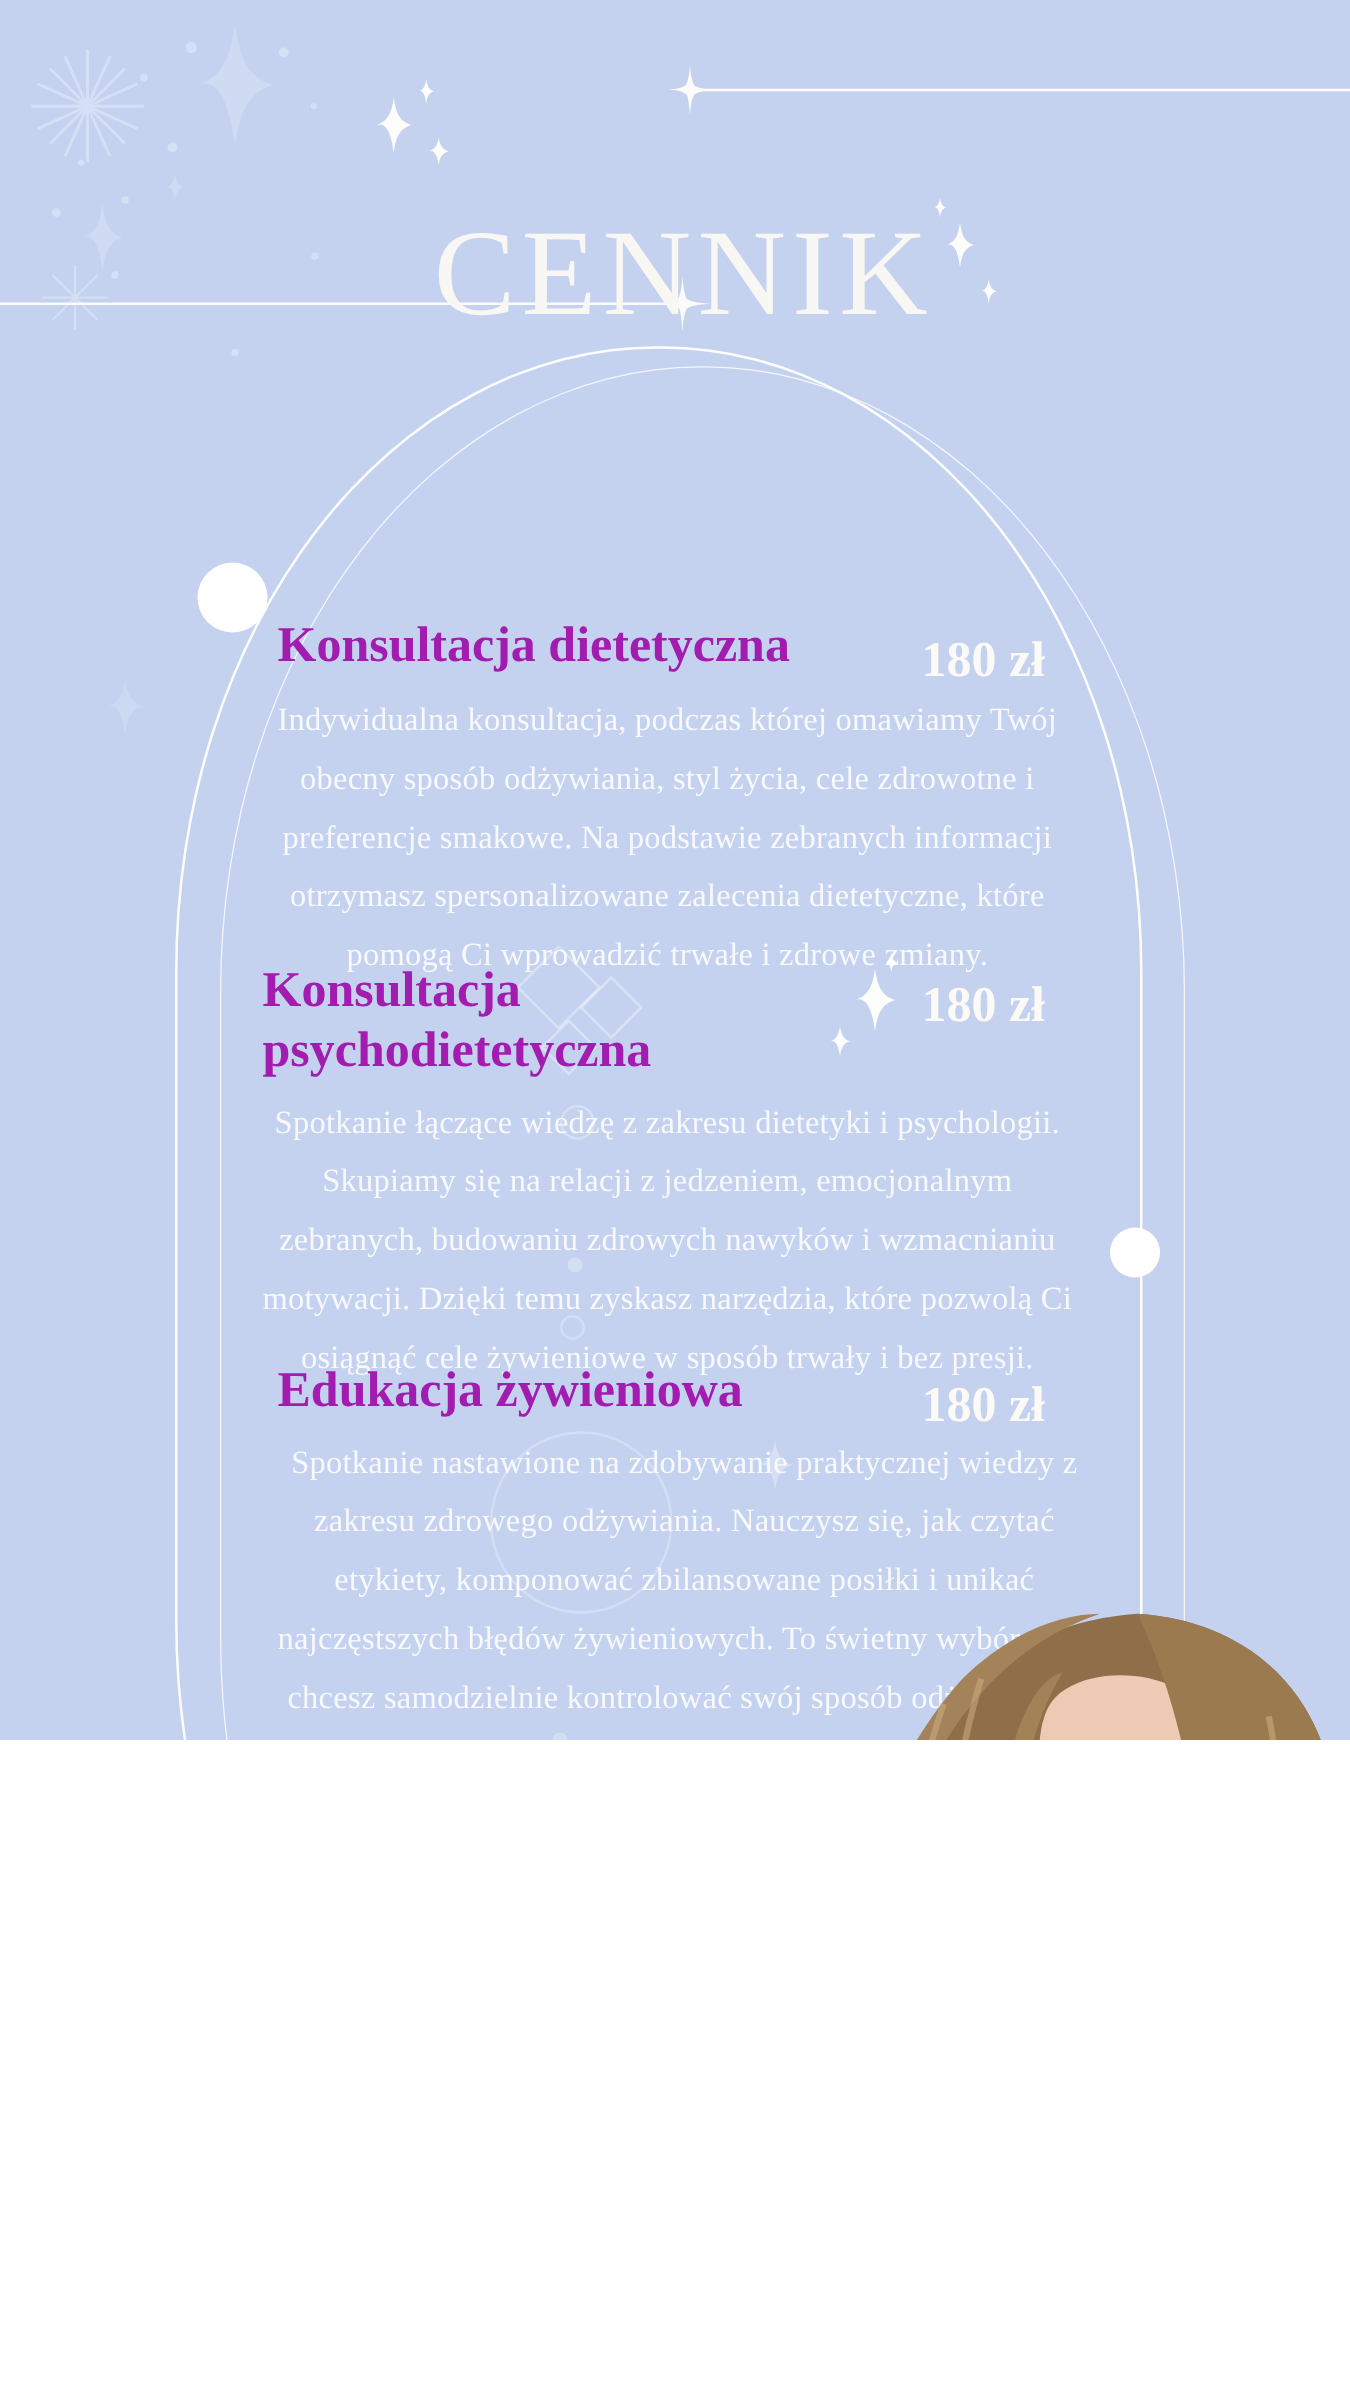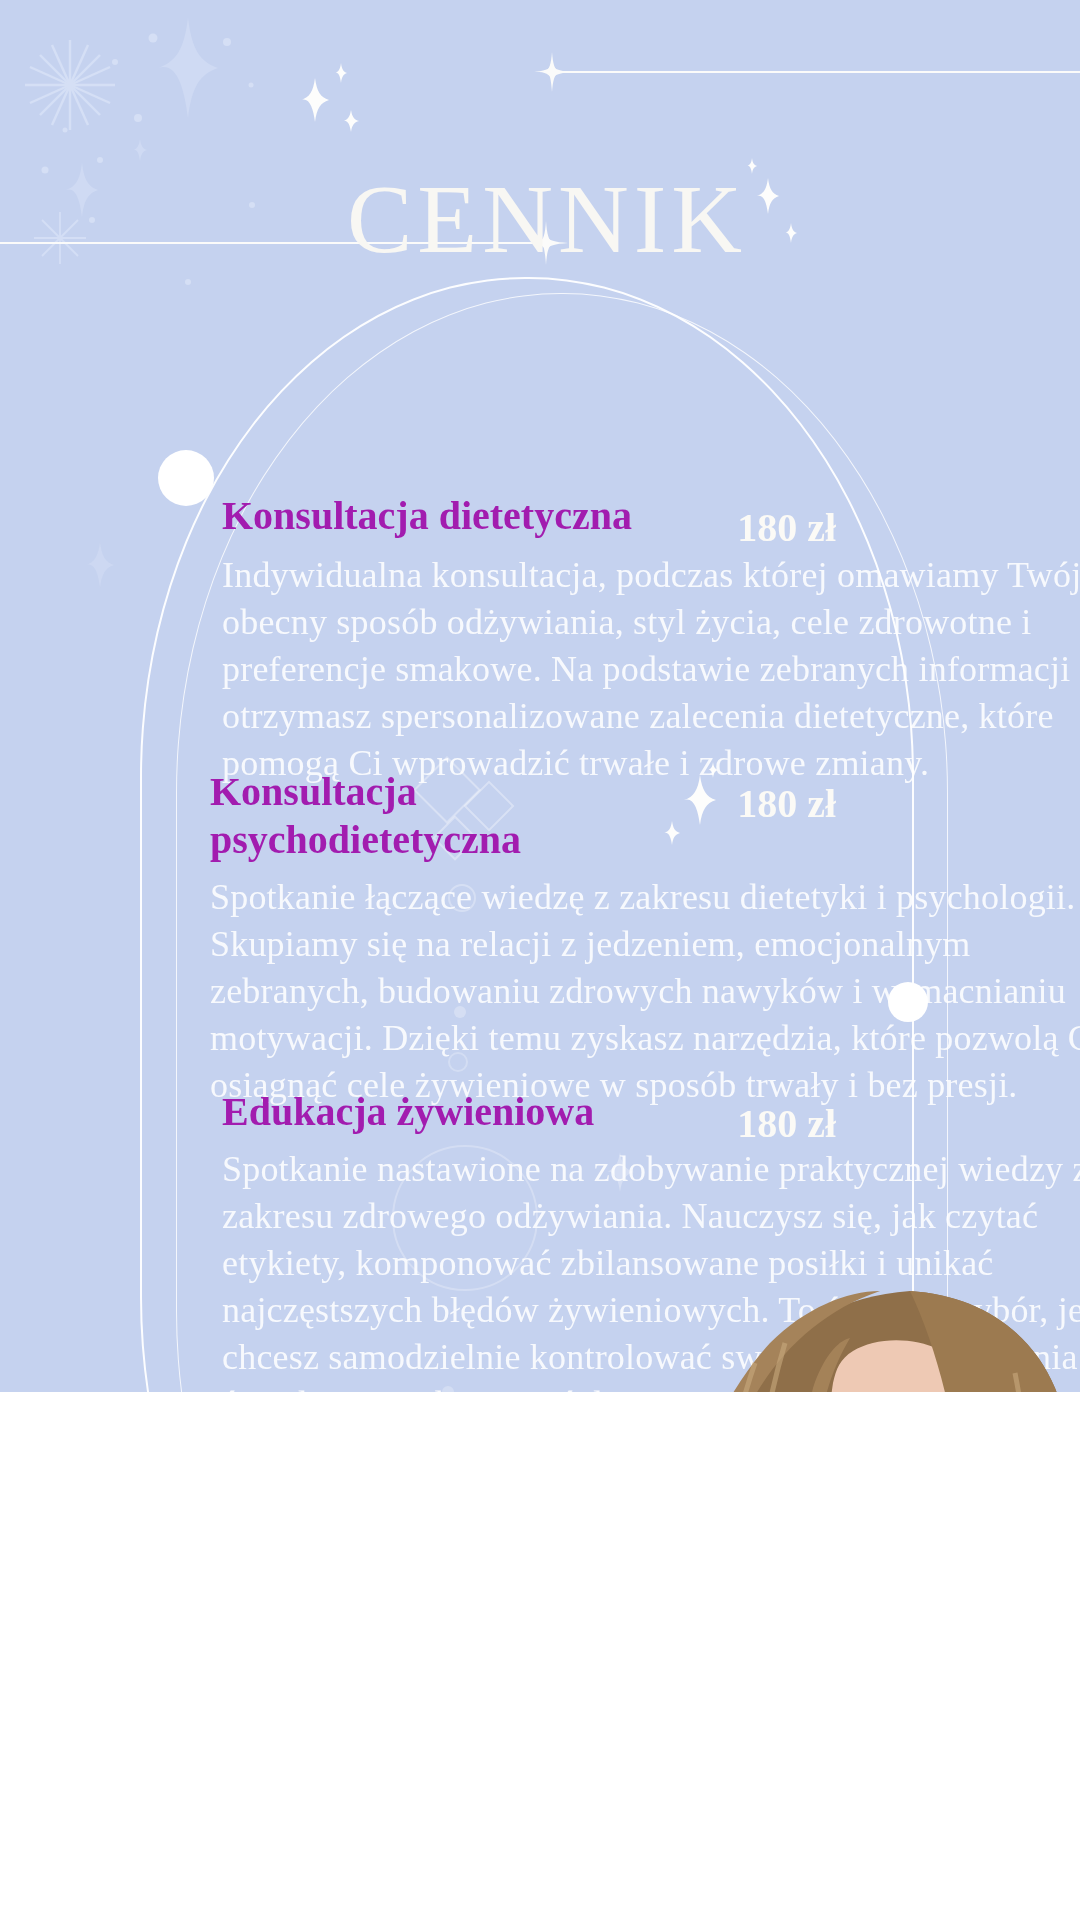--- a/index.html
+++ b/index.html
@@ -23,22 +23,22 @@
     font-size:98px;line-height:1;font-weight:400;letter-spacing:5px;
     color:#f8f7f3;padding-left:14px;box-sizing:border-box;
   }
   
   .svc{position:absolute;}
   .svc-name{
     font-weight:700;font-size:40px;line-height:48px;color:#a21caf;
     white-space:pre-line;margin:0;
   }
   .svc-desc{
-    font-size:36px;line-height:47px;color:rgba(255,255,255,0.86);
-    white-space:pre;margin:0;letter-spacing:0.2px;
+    font-size:26px;line-height:47px;color:rgba(255,255,255,0.86);
+    white-space:pre;margin:0;letter-spacing:0.2px;text-align:center;
   }
   .svc-price{
     position:absolute;right:232px;font-weight:700;font-size:40px;line-height:48px;
     color:#fbfaf6;margin:12px;
   }
   .p1{top:492px;} .p2{top:768px;} .p3{top:1088px;}
   .s1{left:222px;top:492px;} .s1 .svc-desc{margin-top:12px;}
   .s2{left:210px;top:768px;} .s2 .svc-desc{margin-top:10px;}
   .s3{left:222px;top:1088px;} .s3 .svc-desc{margin-top:10px;}
   .s4{left:231px;top:1392px;} .s4 .svc-desc{margin-top:10px;}

